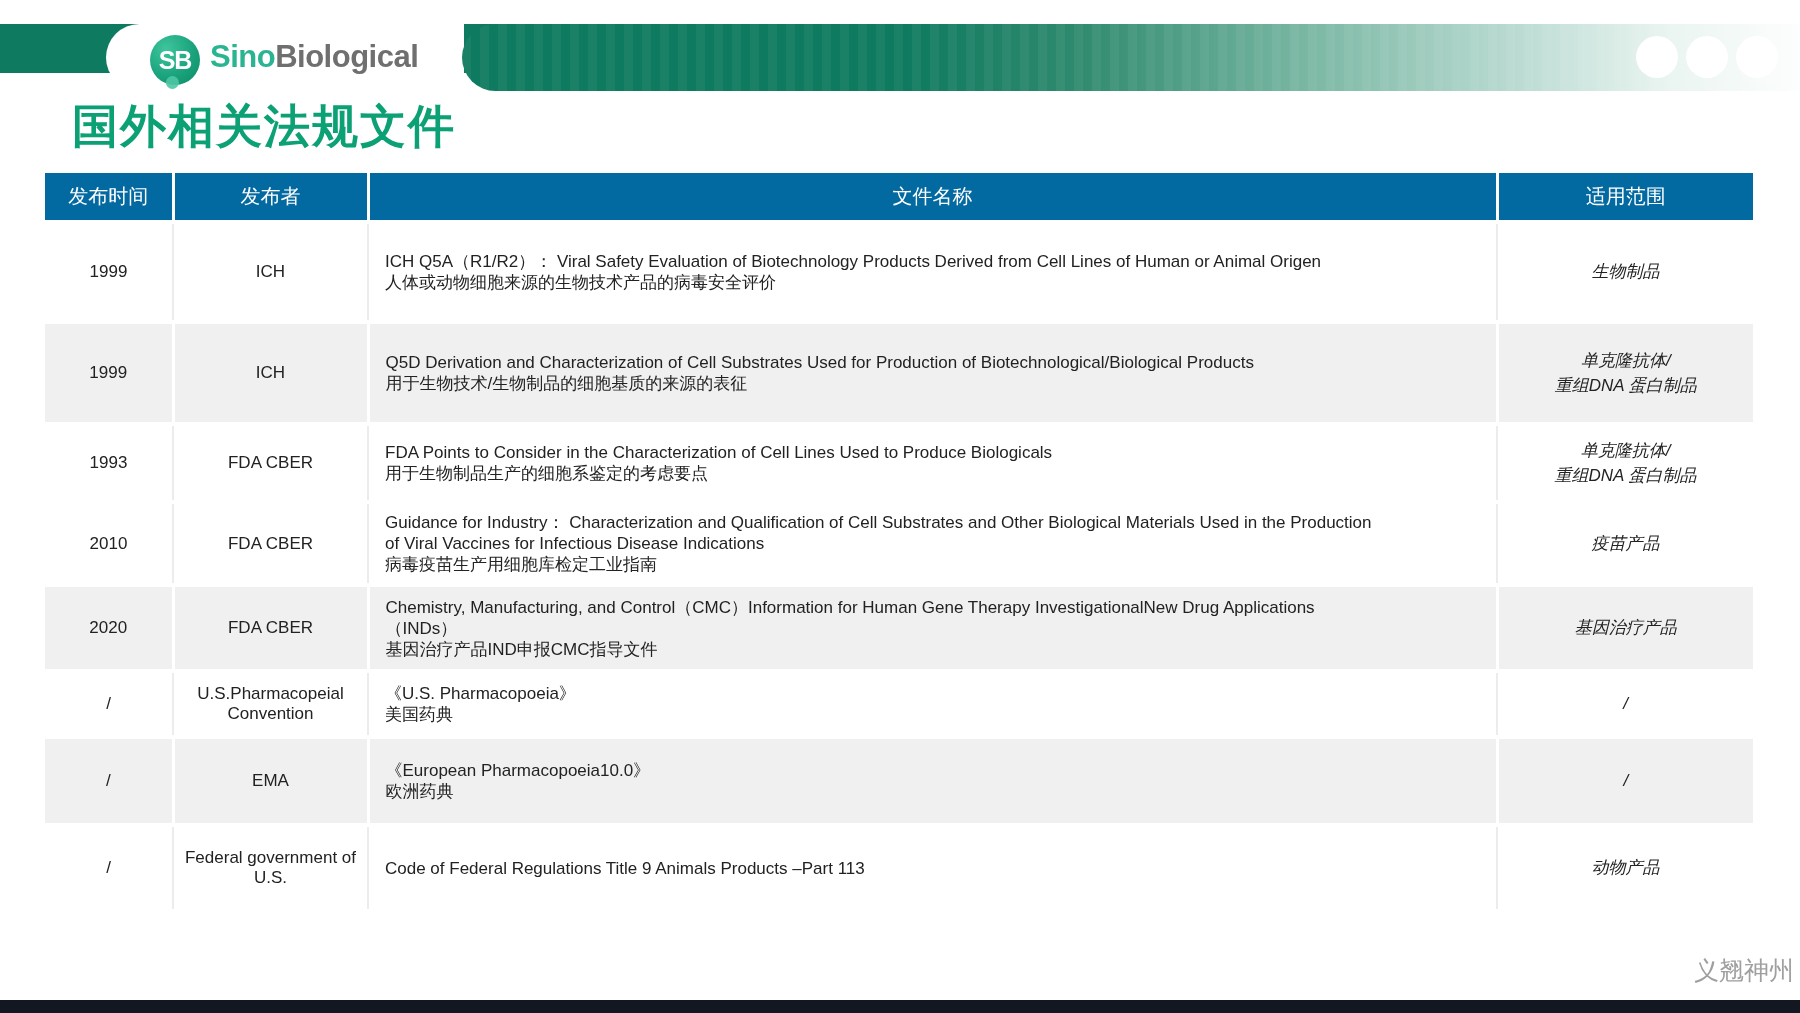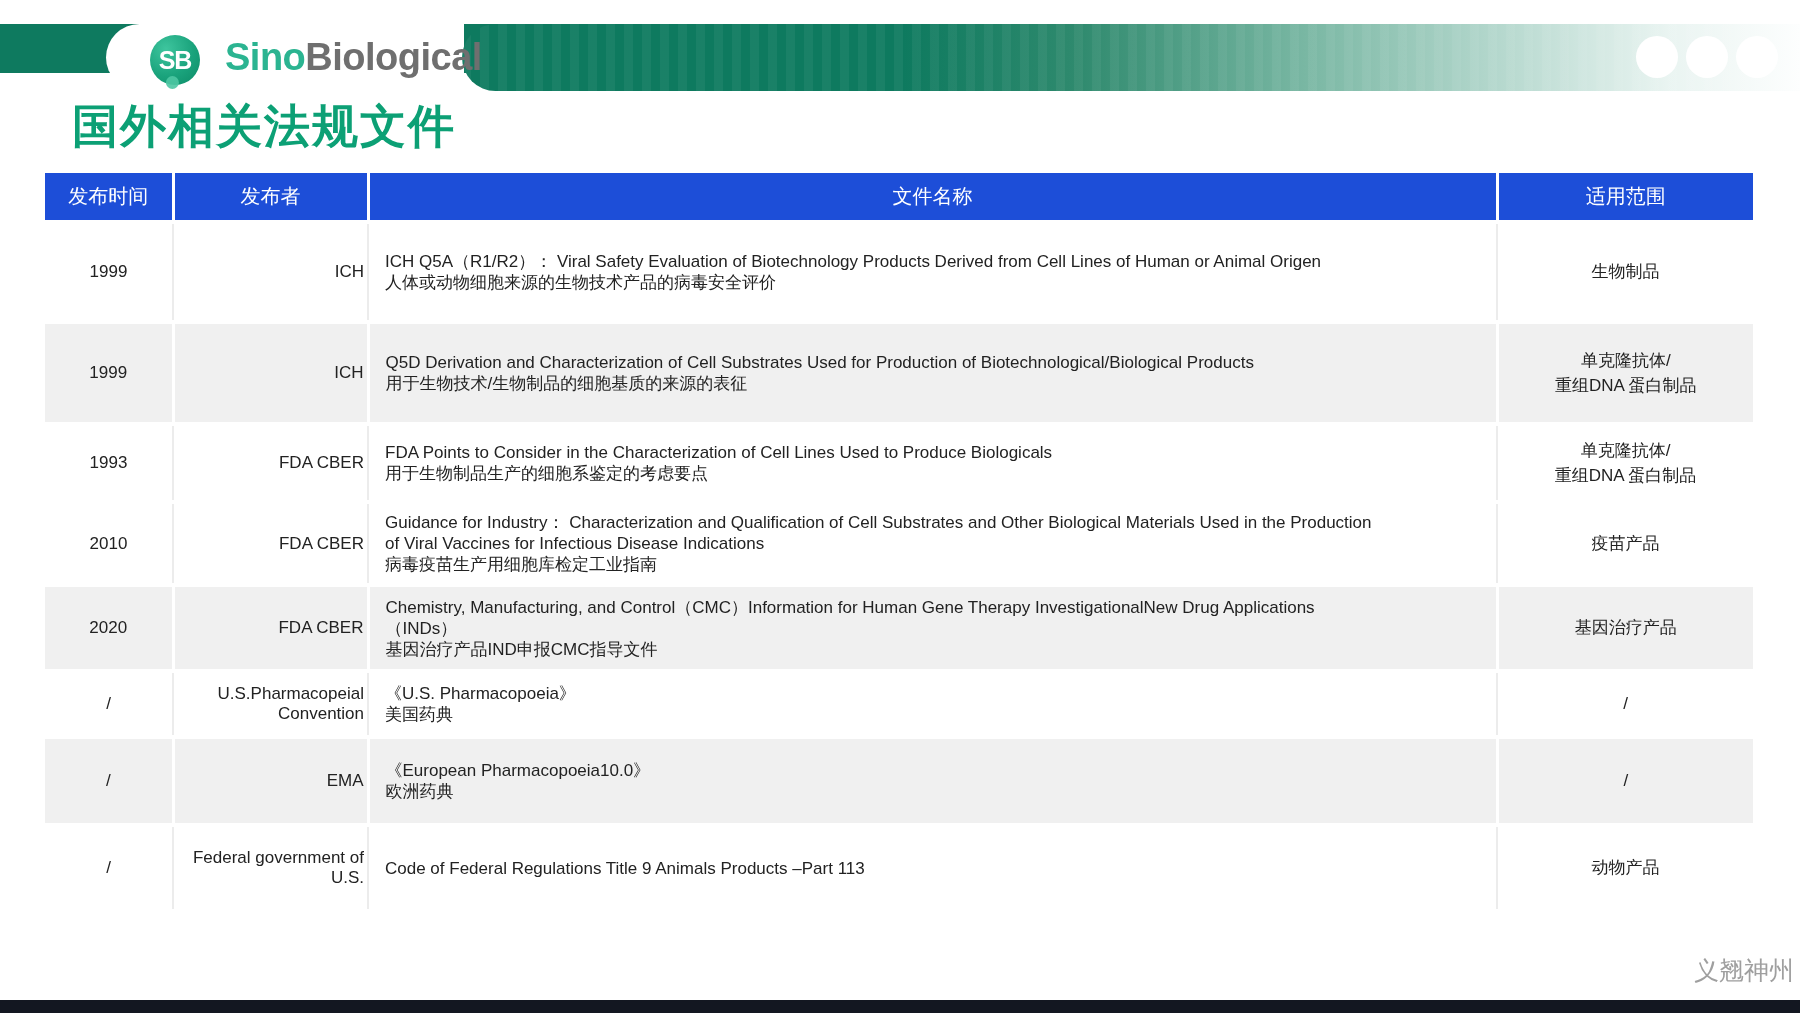--- a/index.html
+++ b/index.html
@@ -33,53 +33,53 @@
   .sb-badge {
     position:absolute; left:44px; top:11px; width:50px; height:50px; border-radius:50%;
     background:radial-gradient(circle at 32% 28%, #3ec59e 0%, #1aa37c 55%, #0c8a66 100%);
     color:#ffffff; font-weight:bold; font-size:25px; text-align:center; line-height:50px;
     letter-spacing:-1px;
   }
   .sb-badge::after {
     content:""; position:absolute; left:50%; bottom:-4px; transform:translateX(-70%);
     width:13px; height:13px; border-radius:50%; background:#4ec7a3; opacity:.9;
   }
-  .brand { position:absolute; left:119px; top:50%; transform:translateY(-52%);
-    font-size:38px; font-weight:bold; letter-spacing:-0.5px; white-space:nowrap; }
+  .brand { position:absolute; left:104px; top:50%; transform:translateY(-52%);
+    font-size:31px; font-weight:bold; letter-spacing:-0.5px; white-space:nowrap; }
   .brand .sino { color:#2bb491; }
   .brand .bio  { color:#6f6f6f; }
 
   
   .page-title {
     position:absolute; left:72px; top:96px;
     font-size:46px; font-weight:bold; color:#0ca075; letter-spacing:2px;
   }
 
   
   table.reg {
     position:absolute; left:45px; top:173px; width:1708px;
     border-collapse:collapse; table-layout:fixed;
   }
   .reg th {
-    background:#1d4ed8; color:#ffffff; font-weight:400; font-size:20px;
+    background:#0369a1; color:#ffffff; font-weight:400; font-size:20px;
     height:45px; border-right:3px solid #ffffff; border-bottom:4px solid #ffffff;
   }
   .reg th:last-child { border-right:none;text-align:center; }
   .reg td {
     font-size:17px; color:#222222; vertical-align:middle;
     border-bottom:4px solid #ffffff;
   }
   .reg tr.plain td { background:#ffffff; border-right:2px solid #ececec; }
   .reg tr.alt td   { background:#f0f0f0; border-right:3px solid #ffffff; }
   .reg tr.plain td:last-child, .reg tr.alt td:last-child { border-right:none; }
 
   .c-time  { text-align:center; font-size:22px; }
-  .c-pub   { text-align:right; line-height:1.18; padding:0 3px; }
+  .c-pub   { text-align:center; line-height:1.18; padding:0 3px; }
   .c-name  { text-align:left; padding:8px 118px 8px 16px; line-height:1.24; }
-  .c-scope { text-align:center; font-size:20px; line-height:1.5; white-space:pre-line; }
+  .c-scope { text-align:center; font-size:20px; line-height:1.5; white-space:pre-line;font-style:italic; }
   .c-name .en, .c-name .cn { display:block; }
 
   tr.h-100 { height:100px; } tr.h-102 { height:102px; } tr.h-78 { height:78px; }
   tr.h-94  { height:94px; }  tr.h-76  { height:76px; }  tr.h-86 { height:86px; }
   tr.h-66  { height:66px; }  tr.h-88  { height:88px; }
 
   
   .watermark { position:absolute; left:1694px; top:954px; font-size:25px; color:#9f9f9f; }
   .footer-bar { position:absolute; left:0; bottom:0; width:1800px; height:13px; background:#131721; }
 </style>

